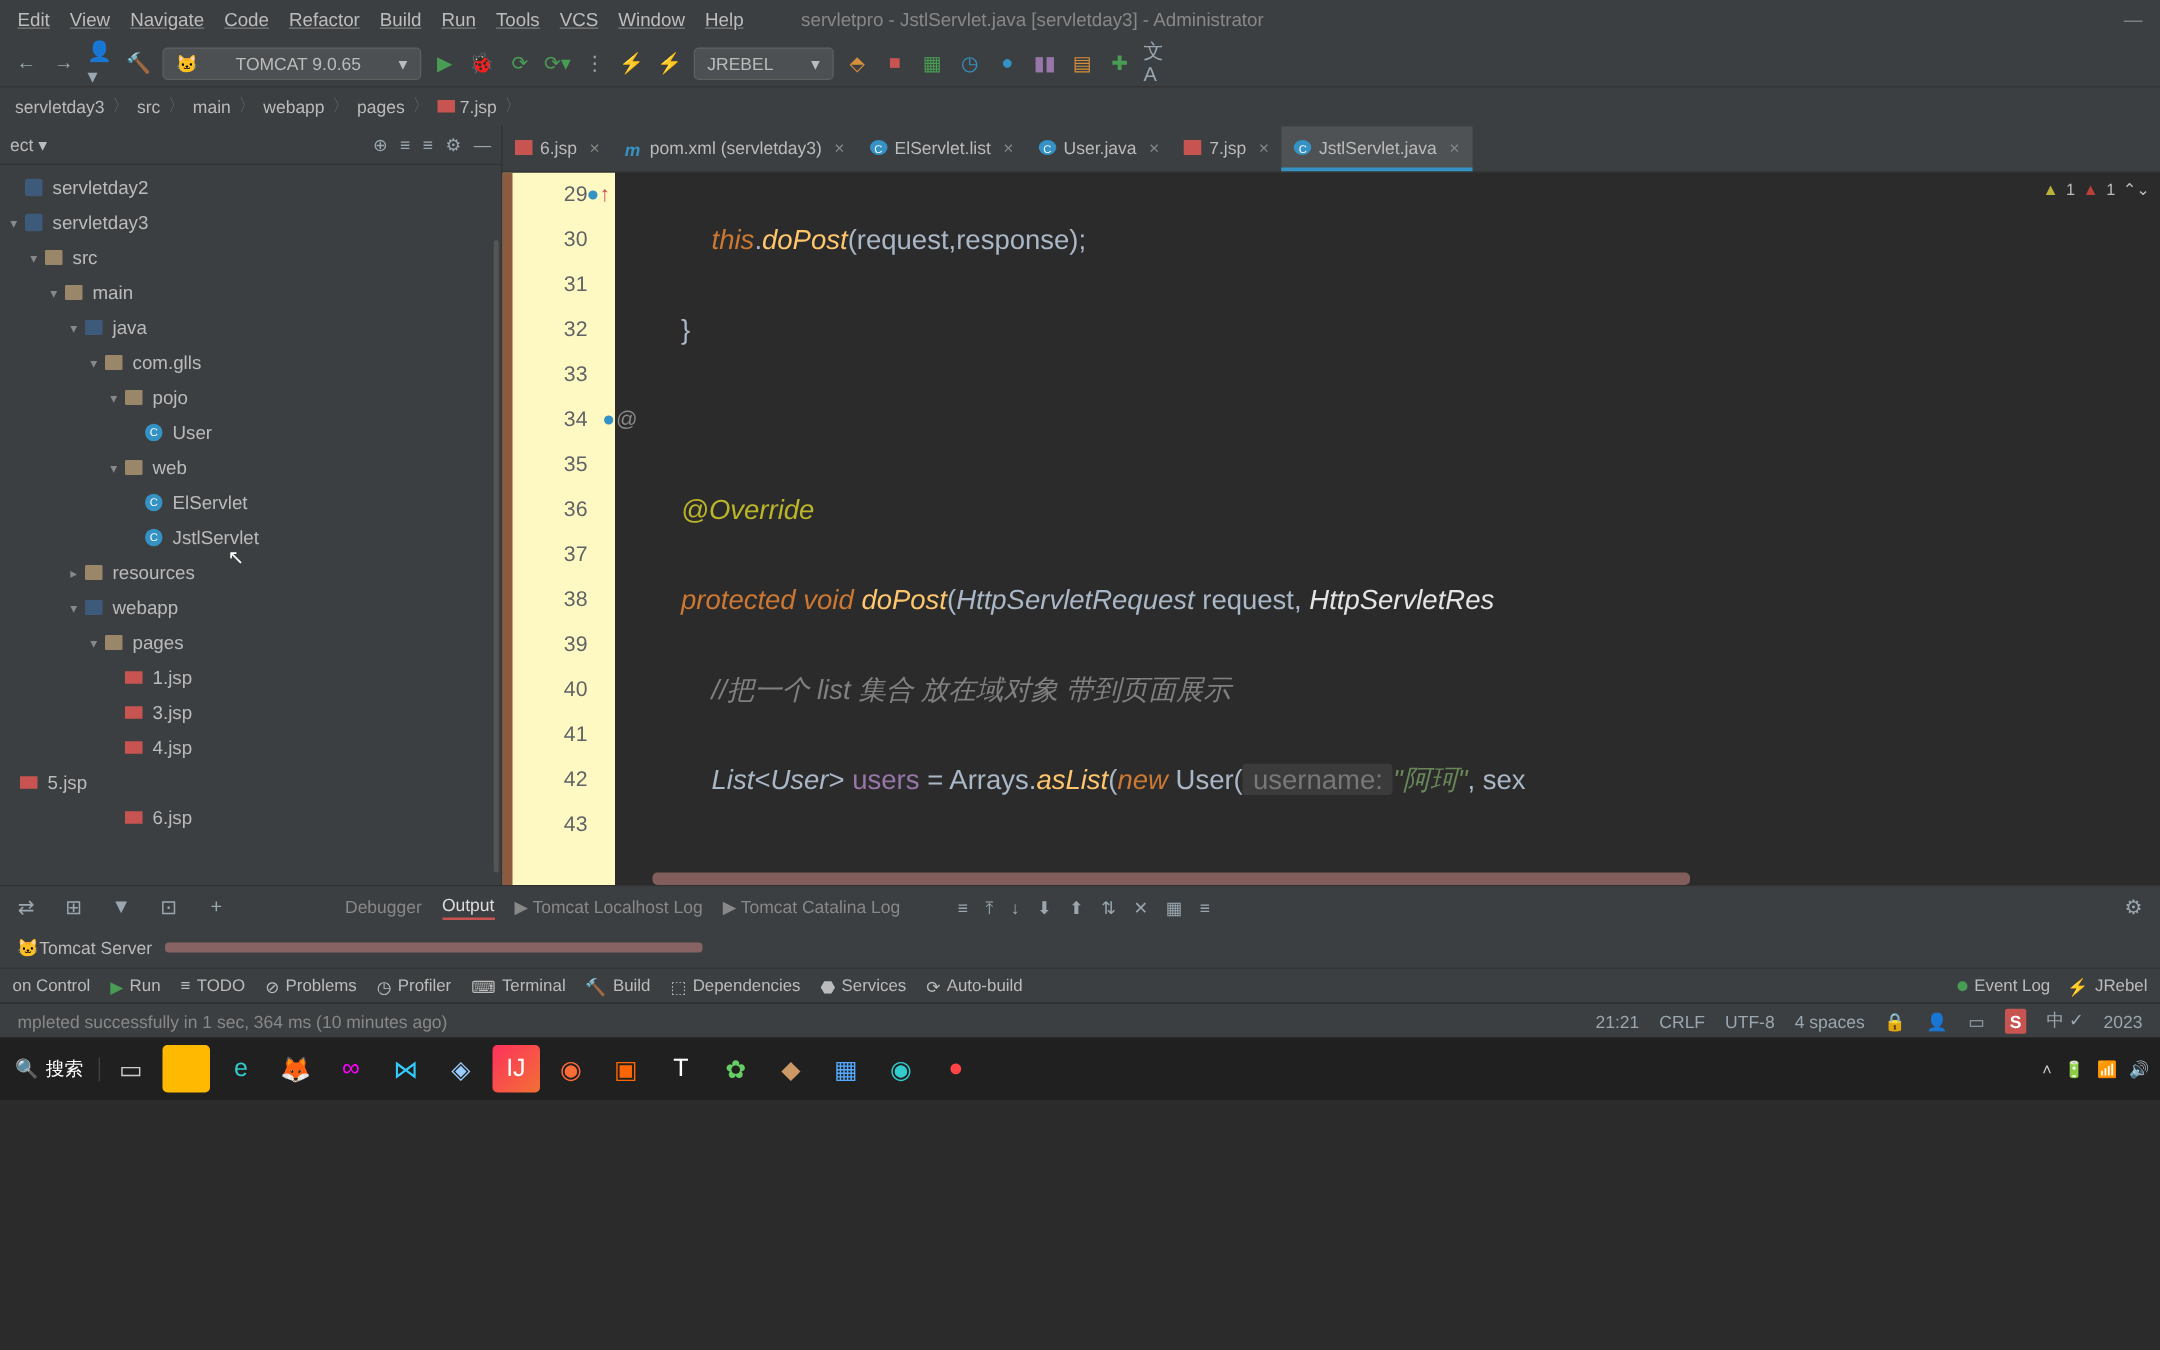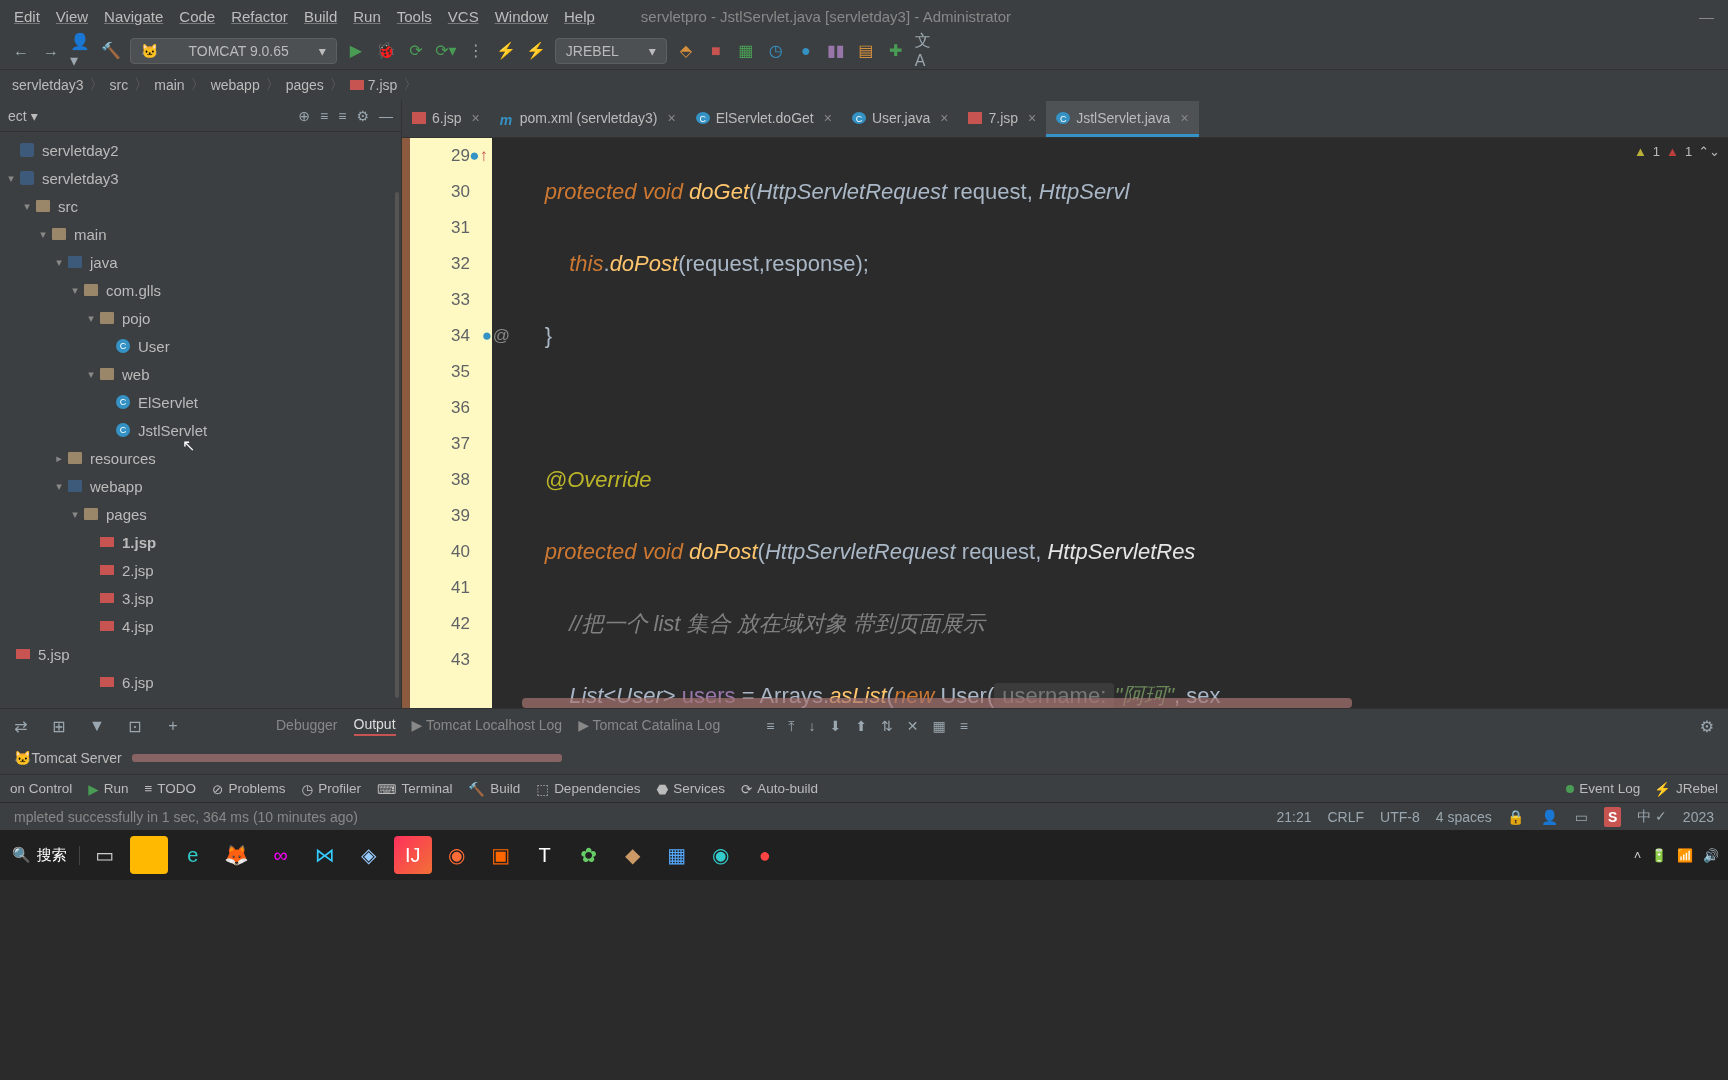--- a/index.html
+++ b/index.html
@@ -278,33 +278,26 @@
           </span>
           <span>webapp</span>
         </div>
         <div class="tree-row" style="padding-left: 68px;">
           <span class="arrow">▾</span>
           <span class="ticon">
             <span class="dir-icon"></span>
           </span>
           <span>pages</span>
         </div>
-        <div class="tree-row" style="padding-left: 84px; font-weight: bold;">
+        <div class="tree-row" style="padding-left: 84px;">
           <span class="arrow"></span>
           <span class="ticon">
             <span class="jsp-icon"></span>
           </span>
           <span>1.jsp</span>
-        </div>
-        <div class="tree-row" style="padding-left: 84px;">
-          <span class="arrow"></span>
-          <span class="ticon">
-            <span class="jsp-icon"></span>
-          </span>
-          <span>2.jsp</span>
         </div>
         <div class="tree-row" style="padding-left: 84px;">
           <span class="arrow"></span>
           <span class="ticon">
             <span class="jsp-icon"></span>
           </span>
           <span>3.jsp</span>
         </div>
         <div class="tree-row" style="padding-left: 84px;">
           <span class="arrow"></span>
@@ -337,21 +330,21 @@
           <span>6.jsp</span>
           <span class="close">×</span>
         </div>
         <div class="tab">
           <span class="ficon" style="color:#3592c4;font-style:italic;font-weight:bold">m</span>
           <span>pom.xml (servletday3)</span>
           <span class="close">×</span>
         </div>
         <div class="tab">
           <span class="ficon java-icon">C</span>
-          <span>ElServlet.doGet</span>
+          <span>ElServlet.list</span>
           <span class="close">×</span>
         </div>
         <div class="tab">
           <span class="ficon java-icon">C</span>
           <span>User.java</span>
           <span class="close">×</span>
         </div>
         <div class="tab">
           <span class="ficon jsp-icon"></span>
           <span>7.jsp</span>
@@ -383,21 +376,20 @@
           <div style="height: 36px; position: relative;">36</div>
           <div style="height: 36px; position: relative;">37</div>
           <div style="height: 36px; position: relative;">38</div>
           <div style="height: 36px; position: relative;">39</div>
           <div style="height: 36px; position: relative;">40</div>
           <div style="height: 36px; position: relative;">41</div>
           <div style="height: 36px; position: relative;">42</div>
           <div style="height: 36px; position: relative;">43</div>
         </div>
       <div class="code">
-<div class="code-line">       <span class="kw">protected void </span><span class="fn">doGet</span><span class="txt">(</span><span class="italic-ty" style="color:#a9b7c6">HttpServletRequest </span><span class="txt">request, </span><span class="italic-ty" style="color:#a9b7c6">HttpServl</span></div>
 <div class="code-line">           <span class="kw">this</span><span class="txt">.</span><span class="fn">doPost</span><span class="txt">(</span><span class="txt">request,response</span><span class="txt">);</span></div>
 <div class="code-line">       <span class="txt">}</span></div>
 <div class="code-line"></div>
 <div class="code-line">       <span class="at">@Override</span></div>
 <div class="code-line">       <span class="kw">protected void </span><span class="fn">doPost</span><span class="txt">(</span><span style="color:#a9b7c6;font-style:italic">HttpServletRequest </span><span class="txt">request, </span><span style="color:#e5e5e5;font-style:italic">HttpServletRes</span></div>
 <div class="code-line">           <span class="cm">//把一个 list 集合 放在域对象 带到页面展示</span></div>
 <div class="code-line">           <span style="color:#a9b7c6;font-style:italic">List</span><span class="txt">&lt;</span><span style="color:#a9b7c6">User</span><span class="txt">&gt; </span><span class="txt" style="color:#9876aa">users </span><span class="txt">= Arrays.</span><span class="fn" style="font-style:italic">asList</span><span class="txt">(</span><span class="kw">new </span><span class="txt">User</span><span class="txt">(</span><span class="hint"> username: </span><span class="st">"阿珂"</span><span class="txt">, </span><span class="txt">sex</span></div>
 
 
 

